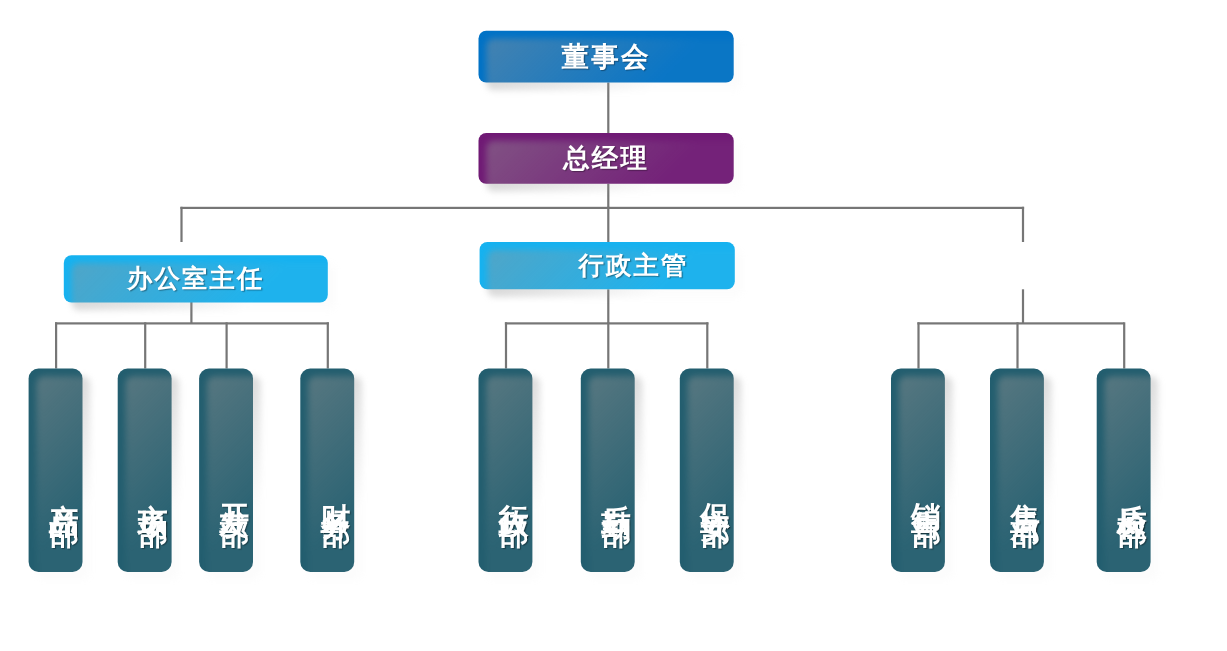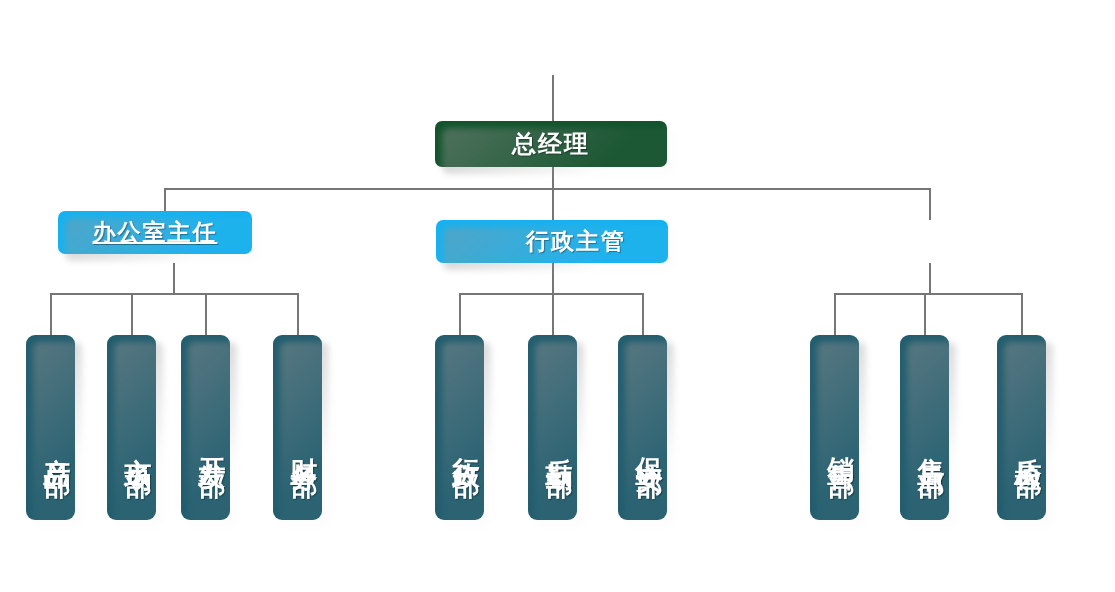--- a/index.html
+++ b/index.html
@@ -41,21 +41,21 @@
     top: 7px;
     right: -7px;
     bottom: -7px;
     border-radius: 7px;
     background: linear-gradient(135deg, rgba(150,150,150,0.45), rgba(200,200,200,0.05) 70%);
     z-index: -1;
     filter: blur(3px);
   }
 
   .node-root   { background: #0072C6; }
-  .node-exec   { background: #14532d; }
+  .node-exec   { background: #701a75; }
   .node-mgr    { background: #16B2F0; }
   .node-dept   { background: #235E6F; }
 
   .level1 { font-size: 25px; }
   .level2 { font-size: 24px; }
   .level3 { font-size: 23px; }
 
   
   .node-dept {
     writing-mode: vertical-rl;
@@ -80,34 +80,37 @@
     z-index: 1;
   }
   .line-v { width: 2px; }
   .line-h { height: 2px; }
 </style>
 </head>
 <body>
 
 <div id="org-canvas">
 
+  <div class="node node-root level1" style="left:435px; top:28px; width:232px; height:47px;">
+    <span class="label">董事会</span>
+  </div>
 
   <div class="line line-v" style="left:552px; top:75px; width:2px; height:46px;"></div>
 
   <div class="node node-exec level2" style="left:435px; top:121px; width:232px; height:46px;">
     <span class="label">总经理</span>
   </div>
 
   <div class="line line-v" style="left:552px; top:167px; width:2px; height:22px;"></div>
   <div class="line line-h" style="left:164px; top:188px; width:767px; height:2px;"></div>
   <div class="line line-v" style="left:164px; top:188px; width:2px; height:32px;"></div>
   <div class="line line-v" style="left:552px; top:188px; width:2px; height:32px;"></div>
   <div class="line line-v" style="left:929px; top:188px; width:2px; height:32px;"></div>
 
-  <div class="node node-mgr level3" style="left:58px; top:211px; width:194px; height:43px;text-decoration:underline;">
+  <div class="node node-mgr level3" style="left:58px; top:232px; width:240px; height:43px;">
     <span class="label">办公室主任</span>
   </div>
 
   <div class="node node-mgr level3" style="left:436px; top:220px; width:232px; height:43px;padding-left:48px;">
     <span class="label">行政主管</span>
   </div>
 
 
   <div class="line line-v" style="left:173px; top:263px; width:2px; height:31px;"></div>
   <div class="line line-h" style="left:50px; top:293px; width:249px; height:2px;"></div>

